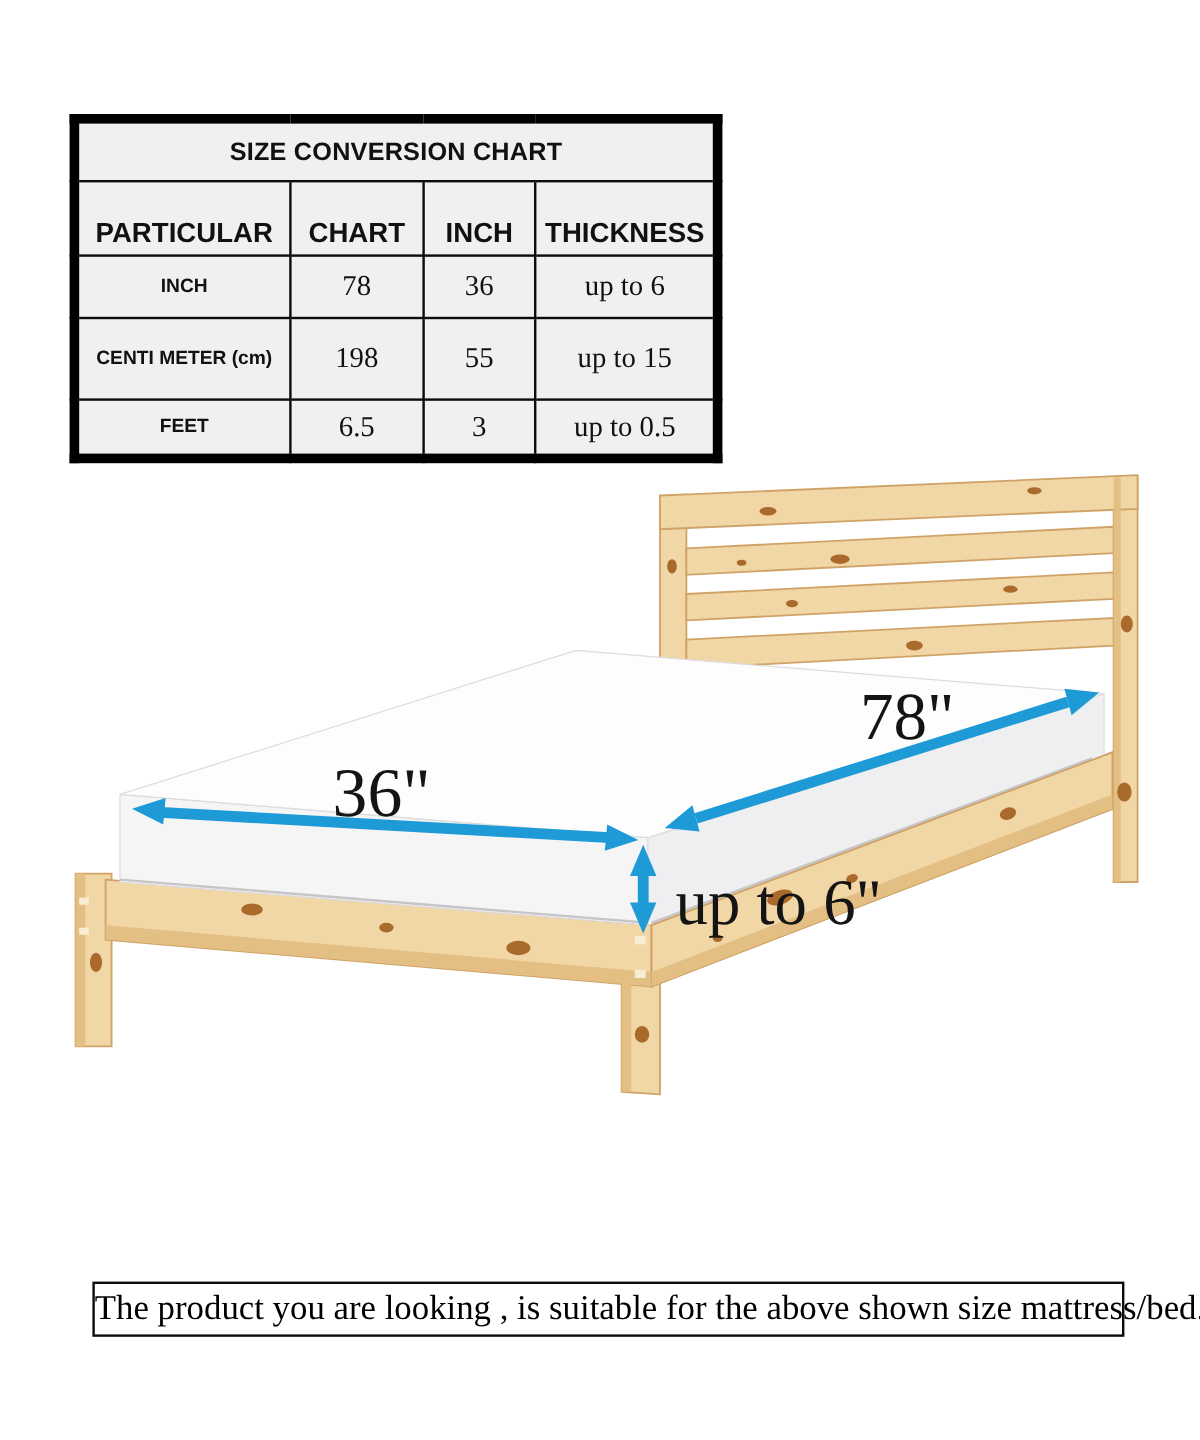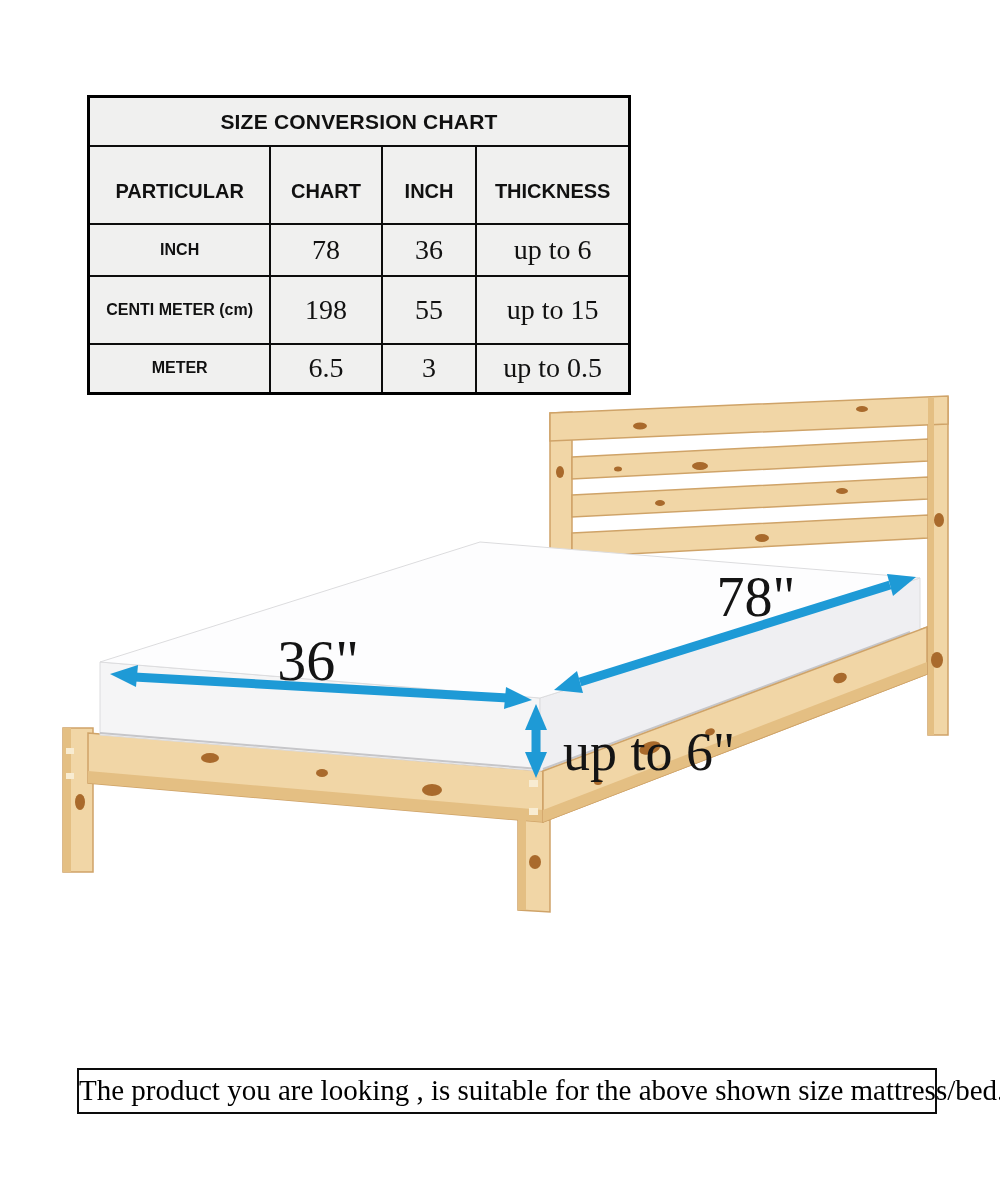--- a/index.html
+++ b/index.html
@@ -5,27 +5,27 @@
   html,body { margin:0; padding:0; background:#fff; }
   .canvas {
     position:relative; width:1000px; height:1200px; background:#ffffff;
     font-family:"Liberation Sans", sans-serif; overflow:hidden;
   }
 
   
   .table-wrap { position:absolute; left:58px; top:95px; width:544px; }
   table.conv {
     width:100%; border-collapse:collapse; table-layout:fixed;
-    background:#f0f0ef; border:3px solid #000000;margin-left:29px;
+    background:#f0f0ef; border:8px solid #000000;
   }
   table.conv td, table.conv th { border:2px solid #0c0c0c; padding:0 4px; text-align:center; color:#111; }
   .conv .title-cell { height:47px; font-weight:bold; font-size:21px; letter-spacing:0.2px; }
-  .conv .head-cell  { height:56px; font-weight:bold; font-size:20px; vertical-align:bottom; padding-bottom:20px; }
+  .conv .head-cell  { height:56px; font-weight:bold; font-size:23px; vertical-align:bottom; padding-bottom:4px; }
   .conv .part-cell  { font-weight:bold; font-size:16px; line-height:1.15; }
-  .conv .val-cell   { font-family:"Liberation Serif", serif; font-size:28px; }
+  .conv .val-cell   { font-family:"Liberation Serif", serif; font-size:24px; }
   .conv .r1 { height:52px; }
   .conv .r2 { height:68px; }
   .conv .r3 { height:49px; }
   .col-part{width:33.6%} .col-len{width:20.6%} .col-wid{width:17.5%} .col-thk{width:28.3%}
 
   
   .bed { position:absolute; left:0; top:380px; width:1000px; height:690px; }
   .bed .wood-stroke { stroke-width:1.5; }
   .bed .no-stroke { stroke:none; }
   .bed .dim-label {
@@ -72,21 +72,21 @@
           <td class="val-cell">36</td>
           <td class="val-cell">up to 6</td>
         </tr>
         <tr class="r2">
           <td class="part-cell">CENTI METER (cm)</td>
           <td class="val-cell">198</td>
           <td class="val-cell">55</td>
           <td class="val-cell">up to 15</td>
         </tr>
         <tr class="r3">
-          <td class="part-cell">METER</td>
+          <td class="part-cell">FEET</td>
           <td class="val-cell">6.5</td>
           <td class="val-cell">3</td>
           <td class="val-cell">up to 0.5</td>
         </tr>
       </tbody>
     </table>
   </div>
 
   <svg class="bed" viewBox="0 380 1000 690">
 

